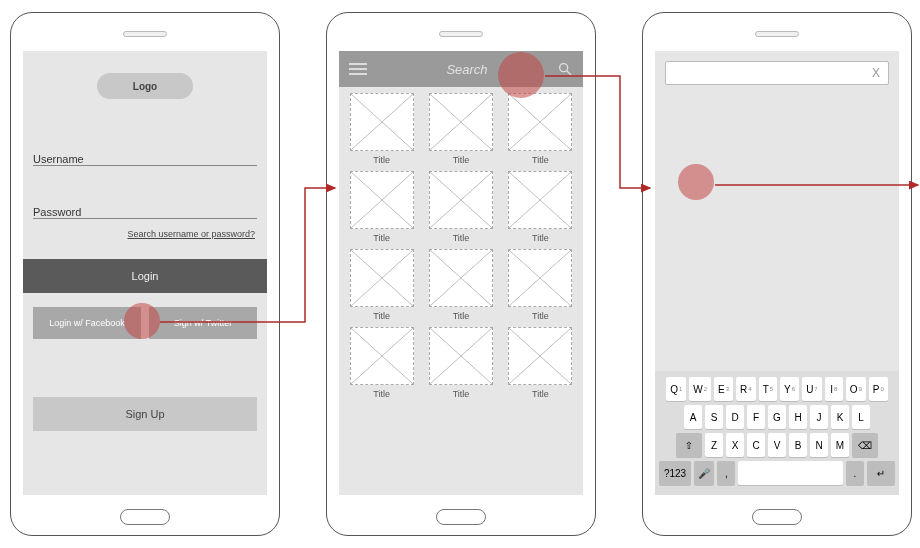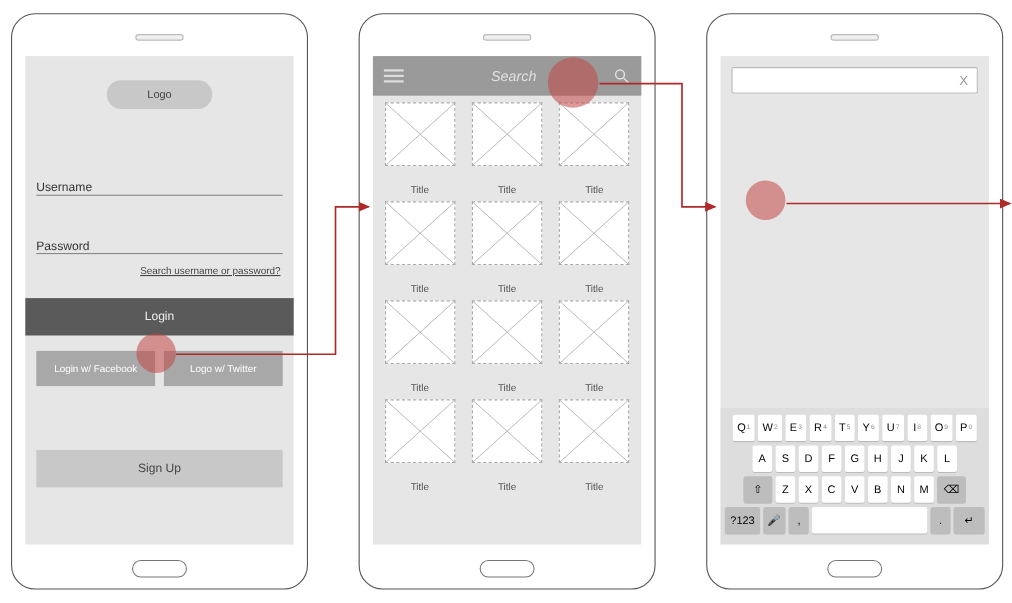--- a/index.html
+++ b/index.html
@@ -3,40 +3,40 @@
 <meta charset="utf-8">
 <style>
   * { box-sizing: border-box; margin: 0; padding: 0; }
   body { font-family: Arial, sans-serif; background: #fff; width: 920px; height: 548px; position: relative; }
   .stage { position: relative; width: 920px; height: 548px; }
   .phone { position: absolute; width: 270px; height: 524px; border: 1.5px solid #555; border-radius: 22px; background: #fff; top: 12px; }
   .phone-inner { position: absolute; top: 38px; left: 12px; right: 12px; bottom: 40px; background: #e6e6e6; }
   .speaker { position: absolute; top: 18px; left: 50%; transform: translateX(-50%); width: 44px; height: 6px; background: #f0f0f0; border: 1px solid #bbb; border-radius: 3px; }
   .homebtn { position: absolute; bottom: 10px; left: 50%; transform: translateX(-50%); width: 50px; height: 16px; border: 1.5px solid #777; border-radius: 10px; }
   
-  .logo-pill { margin: 22px auto 12px auto; width: 96px; height: 26px; background: #c8c8c8; border-radius: 13px; display: flex; align-items: center; justify-content: center; font-size: 10px; color: #444; }
+  .logo-pill { margin: 22px auto 0 auto; width: 96px; height: 26px; background: #c8c8c8; border-radius: 13px; display: flex; align-items: center; justify-content: center; font-size: 10px; color: #444; font-weight: bold; }
   .fieldrow { margin: 0 10px; padding-top: 14px; font-size: 11px; color: #333; border-bottom: 1px solid #888; }
   .forgot { text-align: right; font-size: 9px; text-decoration: underline; color: #444; margin: 10px 12px 0 0; }
   .login-btn { margin: 20px 0 0 0; height: 34px; background: #5a5a5a; color: #eee; display: flex; align-items: center; justify-content: center; font-size: 11px; text-align: right; }
   .soc-row { display: flex; gap: 8px; margin: 14px 10px 0 10px; }
   .soc-btn { flex: 1; height: 32px; background: #a8a8a8; color: #fff; display: flex; align-items: center; justify-content: center; font-size: 9px; }
   .signup { margin: 58px 10px 0 10px; height: 34px; background: #c8c8c8; color: #444; display: flex; align-items: center; justify-content: center; font-size: 11px; }
   
   .topbar { height: 36px; background: #9a9a9a; display: flex; align-items: center; padding: 0 10px; }
   .menu-icon { width: 18px; height: 12px; display: flex; flex-direction: column; justify-content: space-between; }
   .menu-icon span { height: 2px; background: #ddd; }
   .search-text { flex: 1; color: #e0e0e0; font-style: italic; font-size: 13px; margin-left: 10px; text-align: center; }
   .search-icon-svg { width: 16px; height: 16px; color: #e0e0e0; }
   .grid { padding: 6px 8px 0 8px; display: grid; grid-template-columns: repeat(3,1fr); gap: 6px 10px; }
   .tile { display: flex; flex-direction: column; align-items: center; }
   .img-ph { width: 64px; height: 58px; background: #fff; border: 1px dashed #aaa; position: relative; }
   .img-ph::before, .img-ph::after { content:""; position:absolute; top:0; left:0; right:0; bottom:0; }
   .img-ph::before { background: linear-gradient(to top right, transparent calc(50% - .7px), #bbb, transparent calc(50% + .7px)); }
   .img-ph::after { background: linear-gradient(to top left, transparent calc(50% - .7px), #bbb, transparent calc(50% + .7px)); }
-  .tile-title { font-size: 9px; color: #555; margin-top: 16px; }
+  .tile-title { font-size: 9px; color: #555; margin-top: 4px; }
   
   .searchbar3 { margin: 10px 10px 4px 10px; height: 24px; background: #fff; border: 1px solid #bbb; border-radius: 2px; display: flex; align-items: center; justify-content: flex-end; padding: 0 8px; color: #999; font-size: 12px; }
   .grid3 { padding: 6px 8px 0 8px; display: grid; grid-template-columns: repeat(3,1fr); gap: 6px 10px; justify-items: center; }
   .keyboard { position: absolute; left: 0; right: 0; bottom: 0; background: #ddd; padding: 6px 4px; }
   .krow { display: flex; justify-content: center; gap: 3px; margin-bottom: 4px; }
   .key { background: #fff; height: 24px; min-width: 18px; display: flex; align-items: center; justify-content: center; font-size: 10px; border-radius: 2px; box-shadow: 0 1px 0 rgba(0,0,0,0.15); padding: 0 4px; }
   .key sup { font-size: 6px; margin-left: 1px; color: #888; }
   .key.wide { min-width: 26px; background: #bdbdbd; }
   .key.space { flex: 1; }
   .key.dark { background: #bdbdbd; }
@@ -56,21 +56,21 @@
     <div class="phone-inner">
       <div class="logo-pill">Logo</div>
       <div style="height:40px"></div>
       <div class="fieldrow">Username</div>
       <div style="height:26px"></div>
       <div class="fieldrow">Password</div>
       <div class="forgot">Search username or password?</div>
       <div class="login-btn">Login</div>
       <div class="soc-row">
         <div class="soc-btn">Login w/ Facebook</div>
-        <div class="soc-btn">Logo w/ Twitter</div>
+        <div class="soc-btn">Sign w/ Twitter</div>
       </div>
       <div class="signup">Sign Up</div>
     </div>
     <div class="homebtn"></div>
   </div>
 
   <div class="phone" style="left: 326px;">
     <div class="speaker"></div>
     <div class="phone-inner">
       <div class="topbar">

